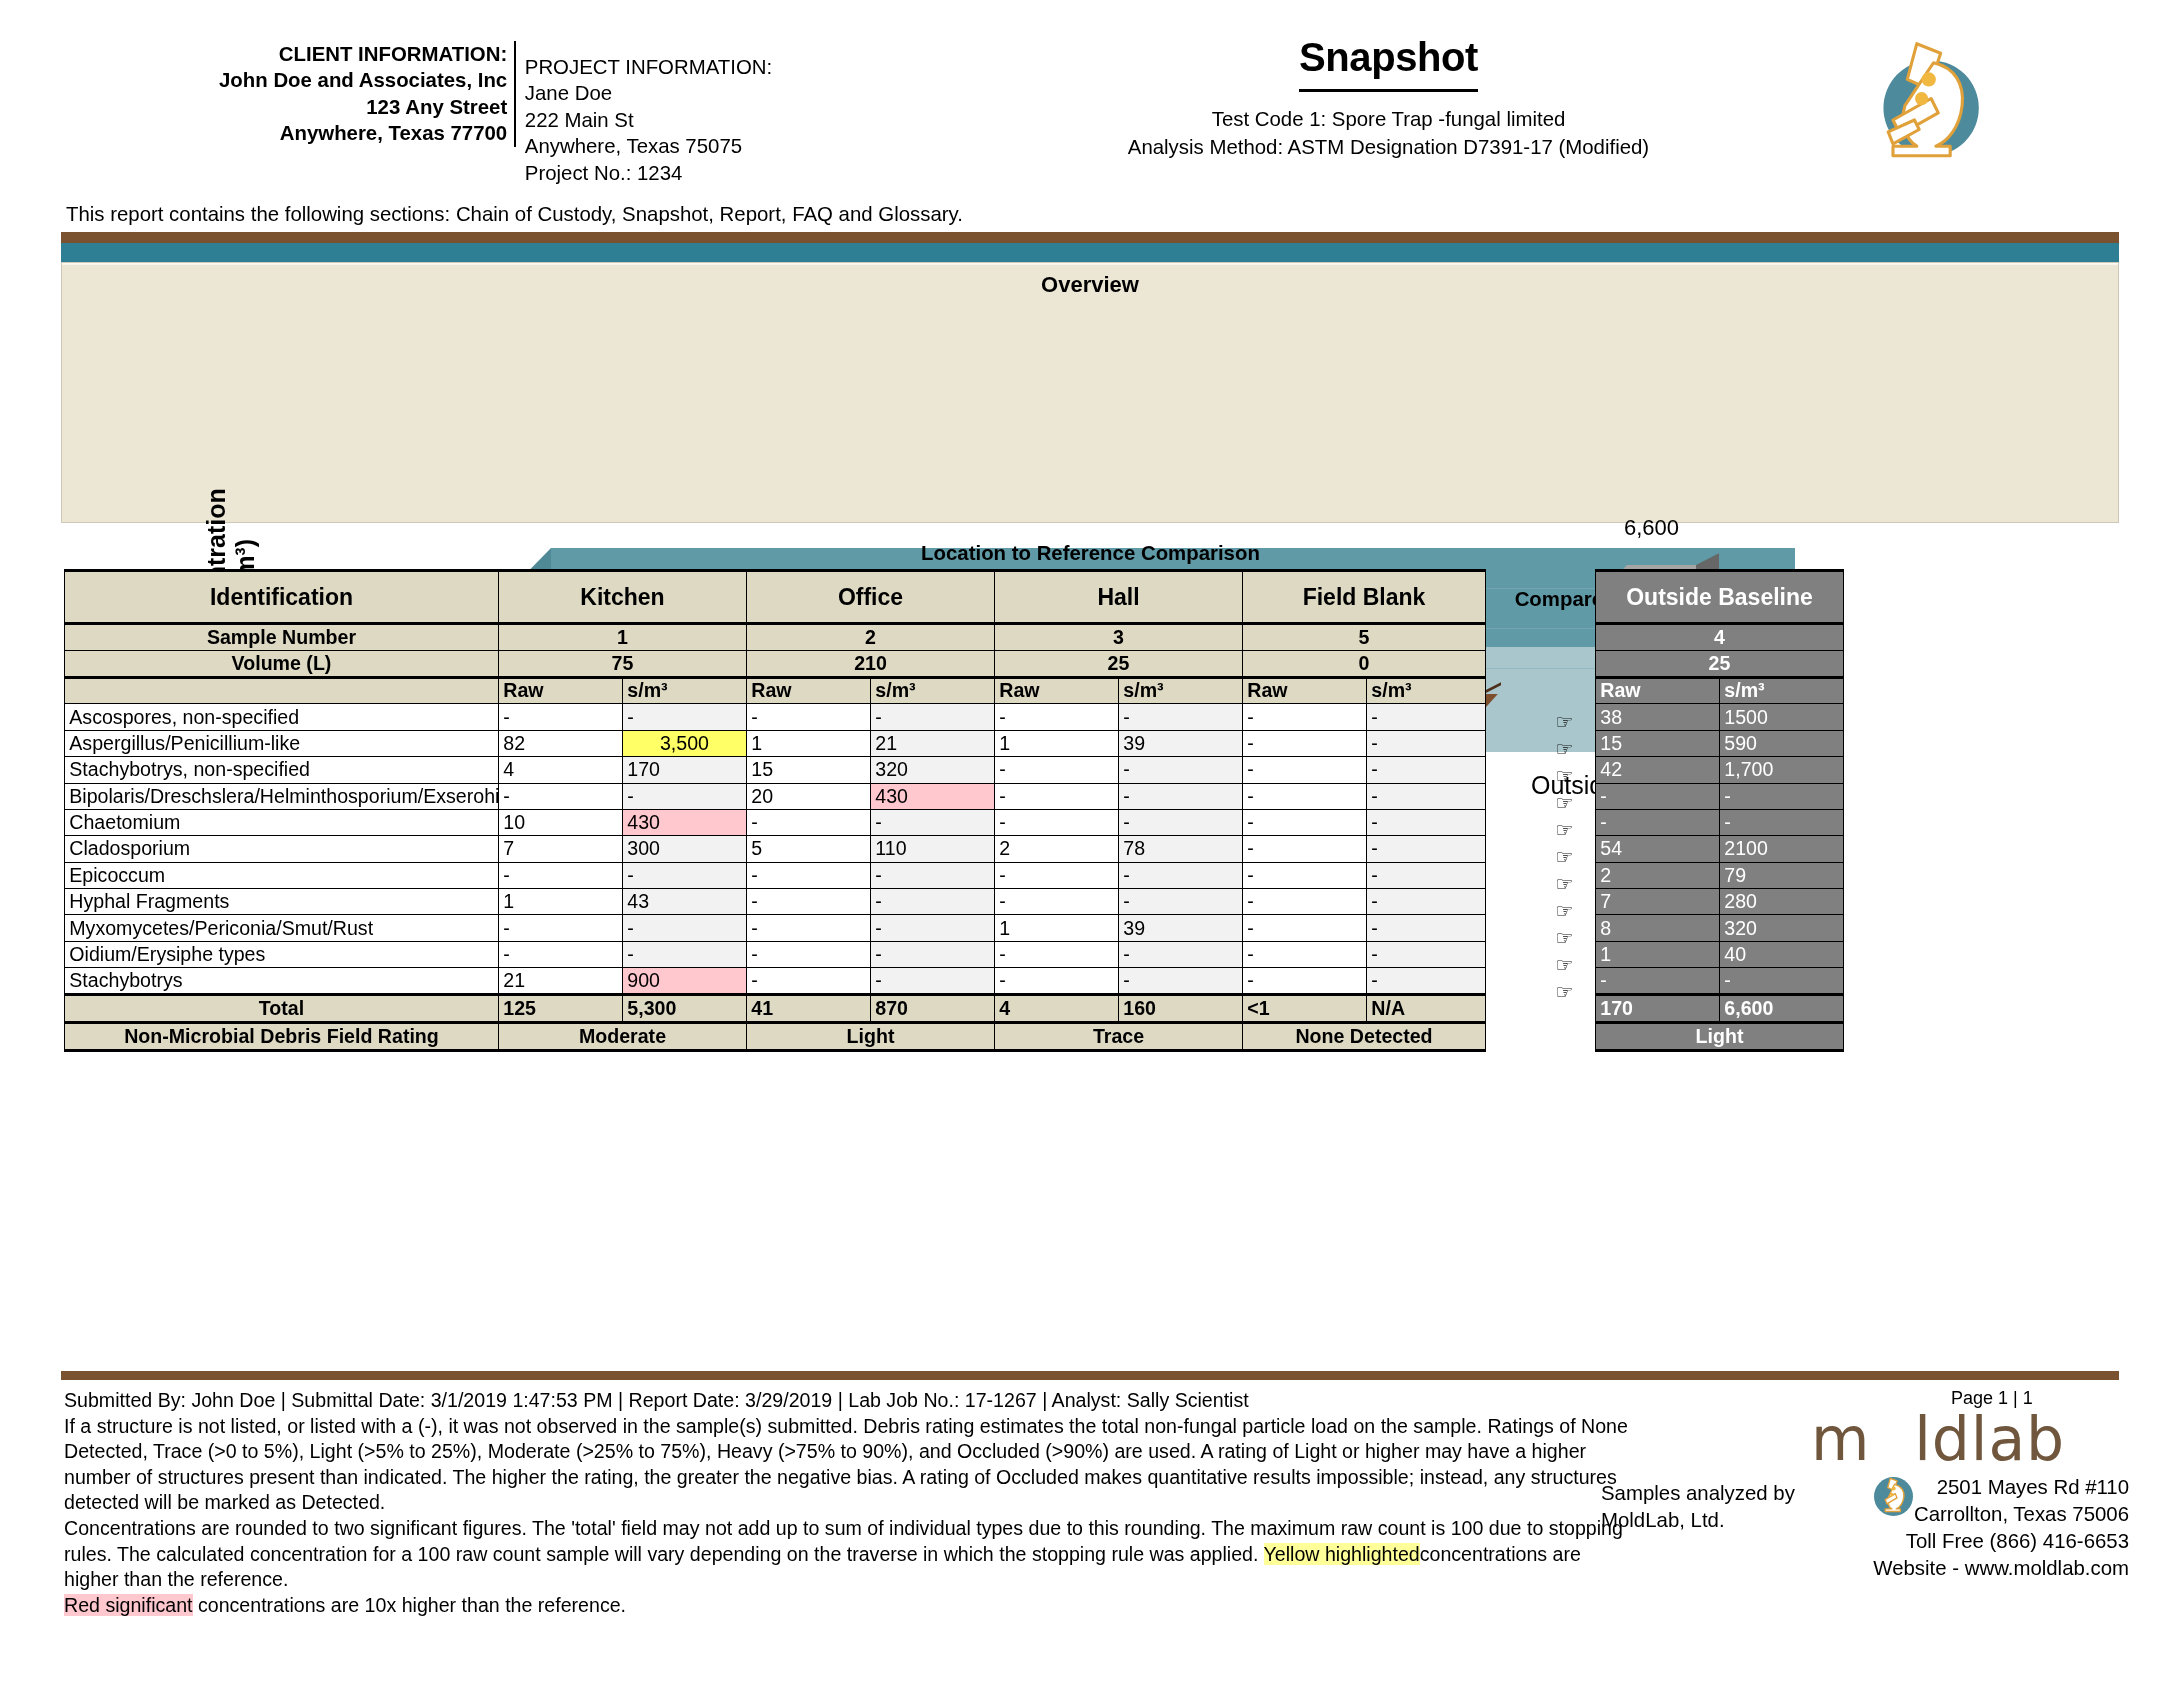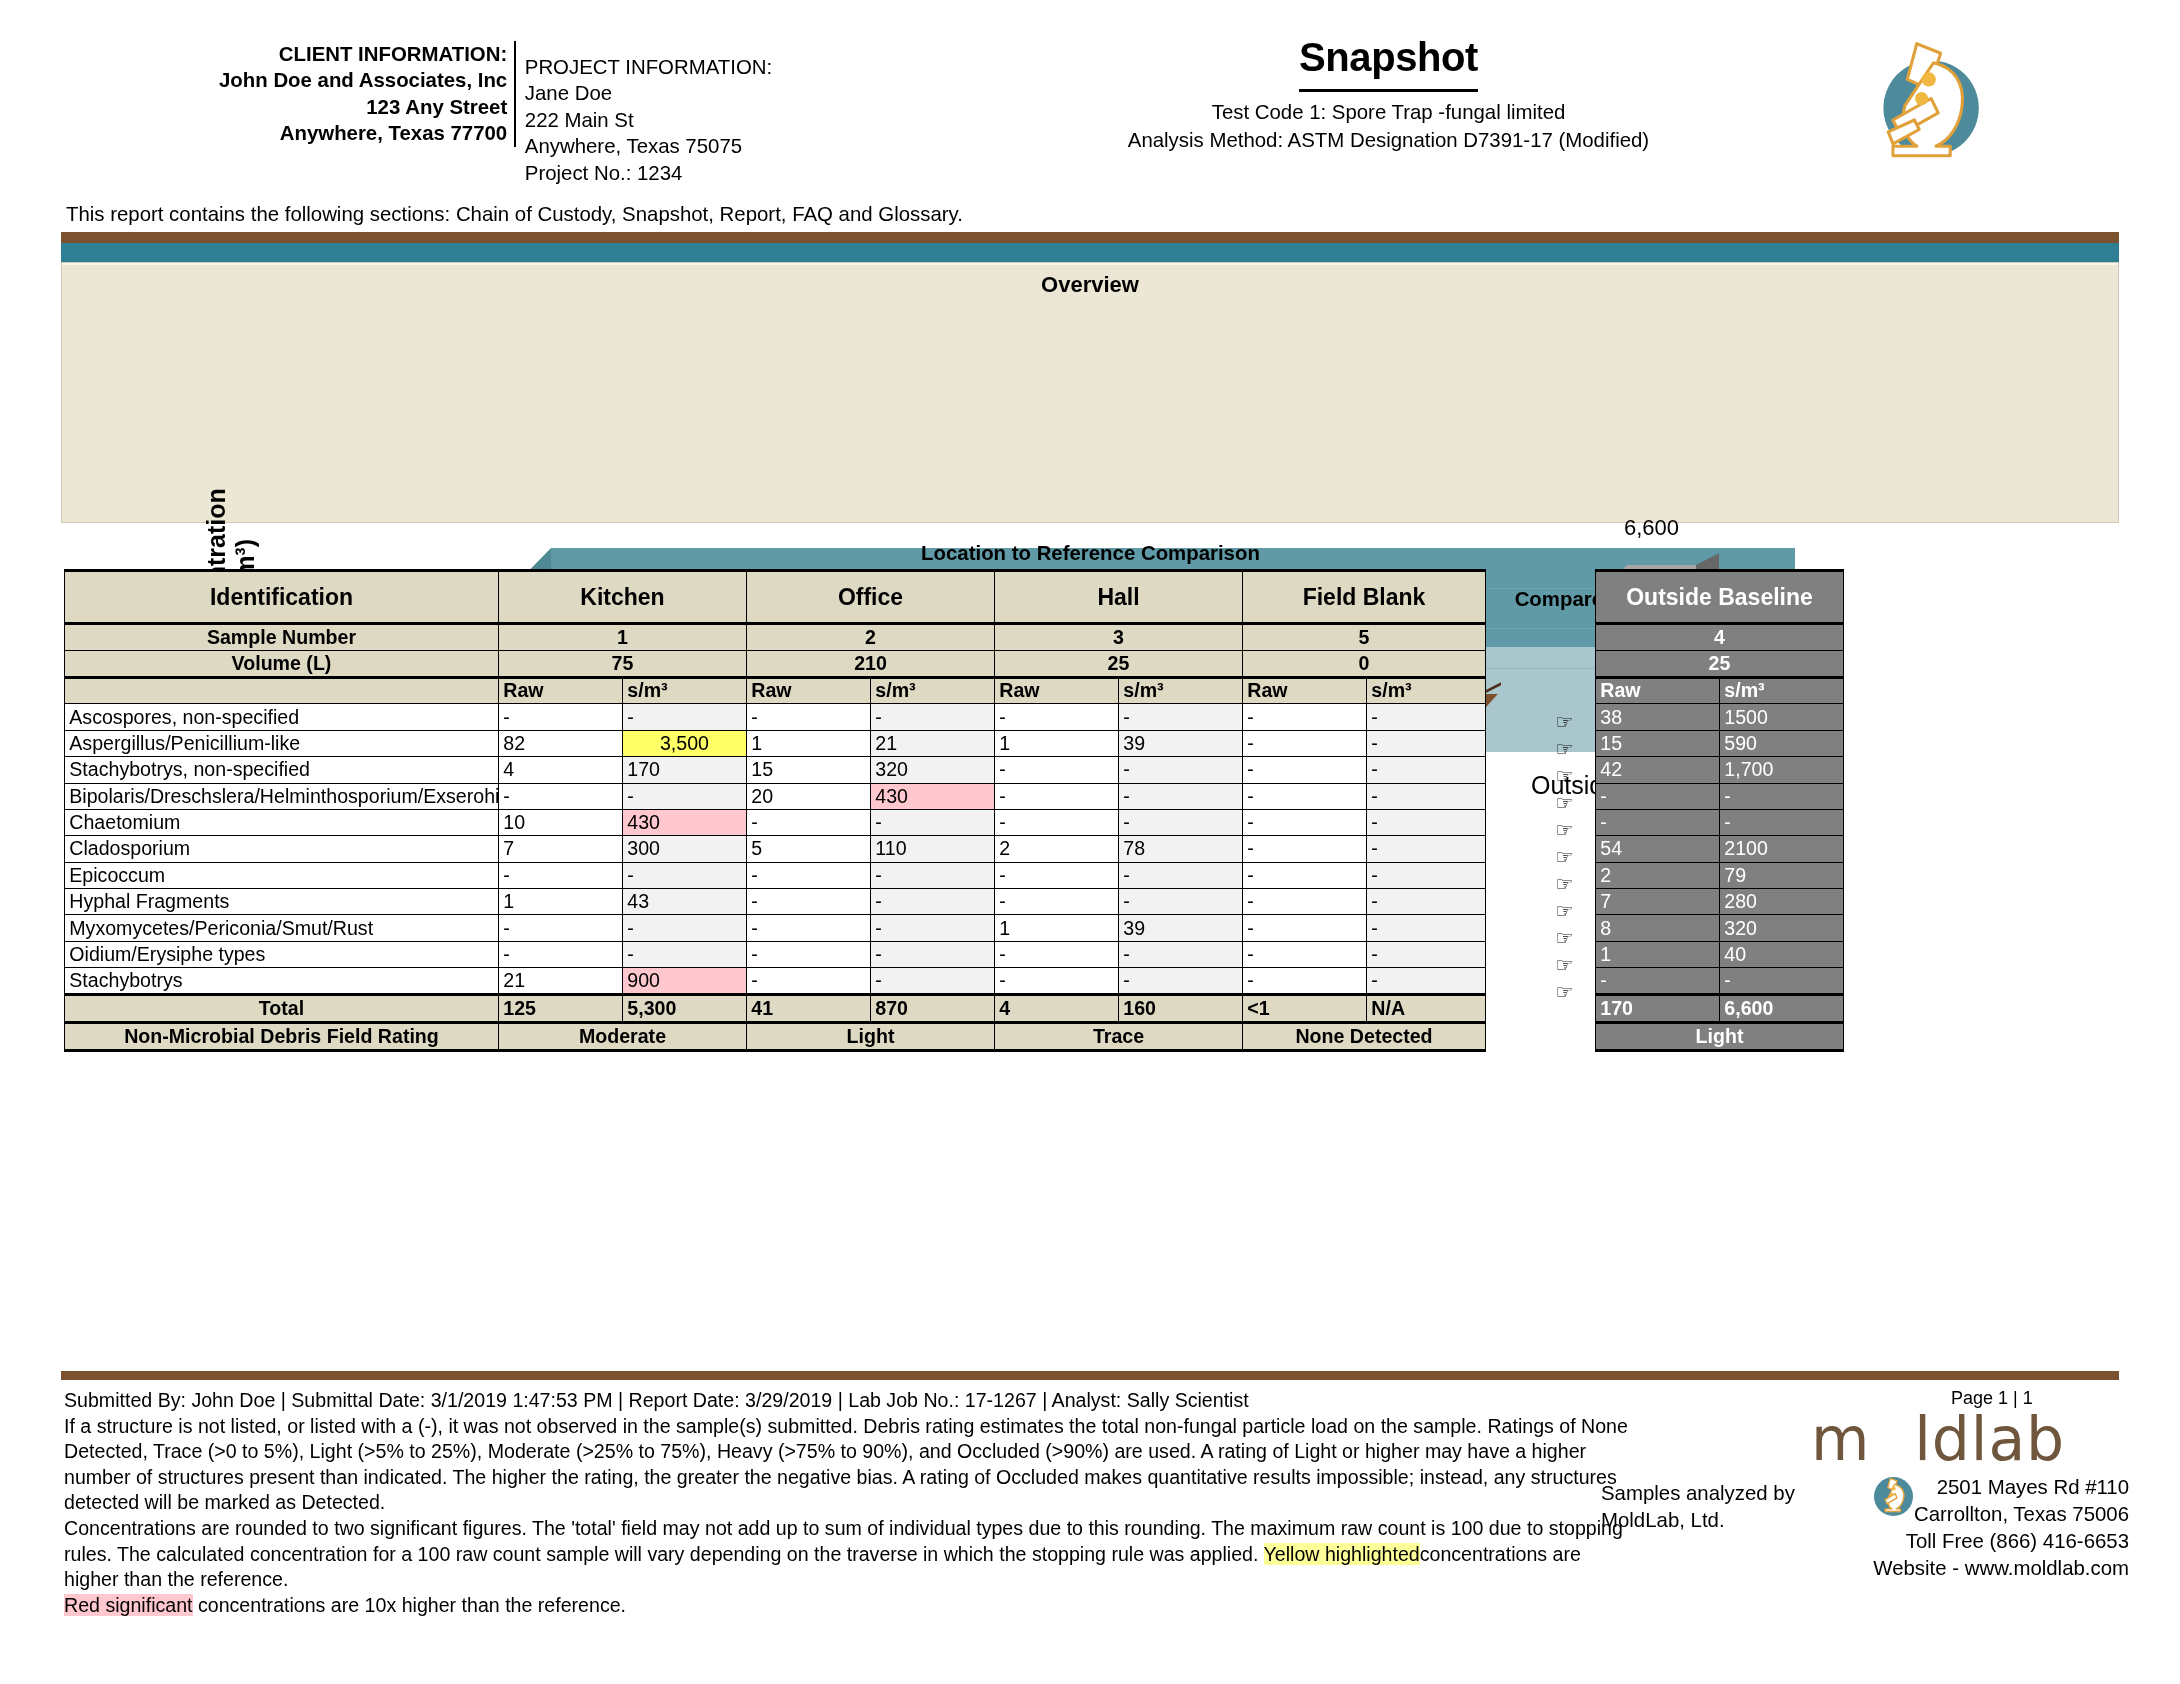--- a/index.html
+++ b/index.html
@@ -23,21 +23,21 @@
   .project-block {
     position:absolute; left:518px; top:41px; width:358px;
     text-align:left; font-size:20.4px; line-height:26.4px; padding-left:6.8px;margin-top:13px;
   }
   .title-block { position:absolute; left:1065px; top:34px; width:647px; text-align:center; }
   .title-main {
     font-size:40px; font-weight:bold; letter-spacing:-0.4px;
     border-bottom:3.4px solid #000; display:inline-block; padding-bottom:9px;
     line-height:46px;
   }
-  .title-sub { font-size:20.4px; line-height:28px; margin-top:6px; }
+  .title-sub { font-size:20.4px; line-height:28px; margin-top:13px; }
 
   .logo-mark { position:absolute; left:1861px; top:27px; width:145px; height:149px; }
 
   .sections-line {
     position:absolute; left:66px; top:203px; font-size:20.4px;
   }
 
   
   .brown-bar { position:absolute; left:61px; top:232px; width:2058px; height:11px; background:#7a5230; }
   .teal-bar  { position:absolute; left:61px; top:243px; width:2058px; height:19px; background:#2e7f93; }

